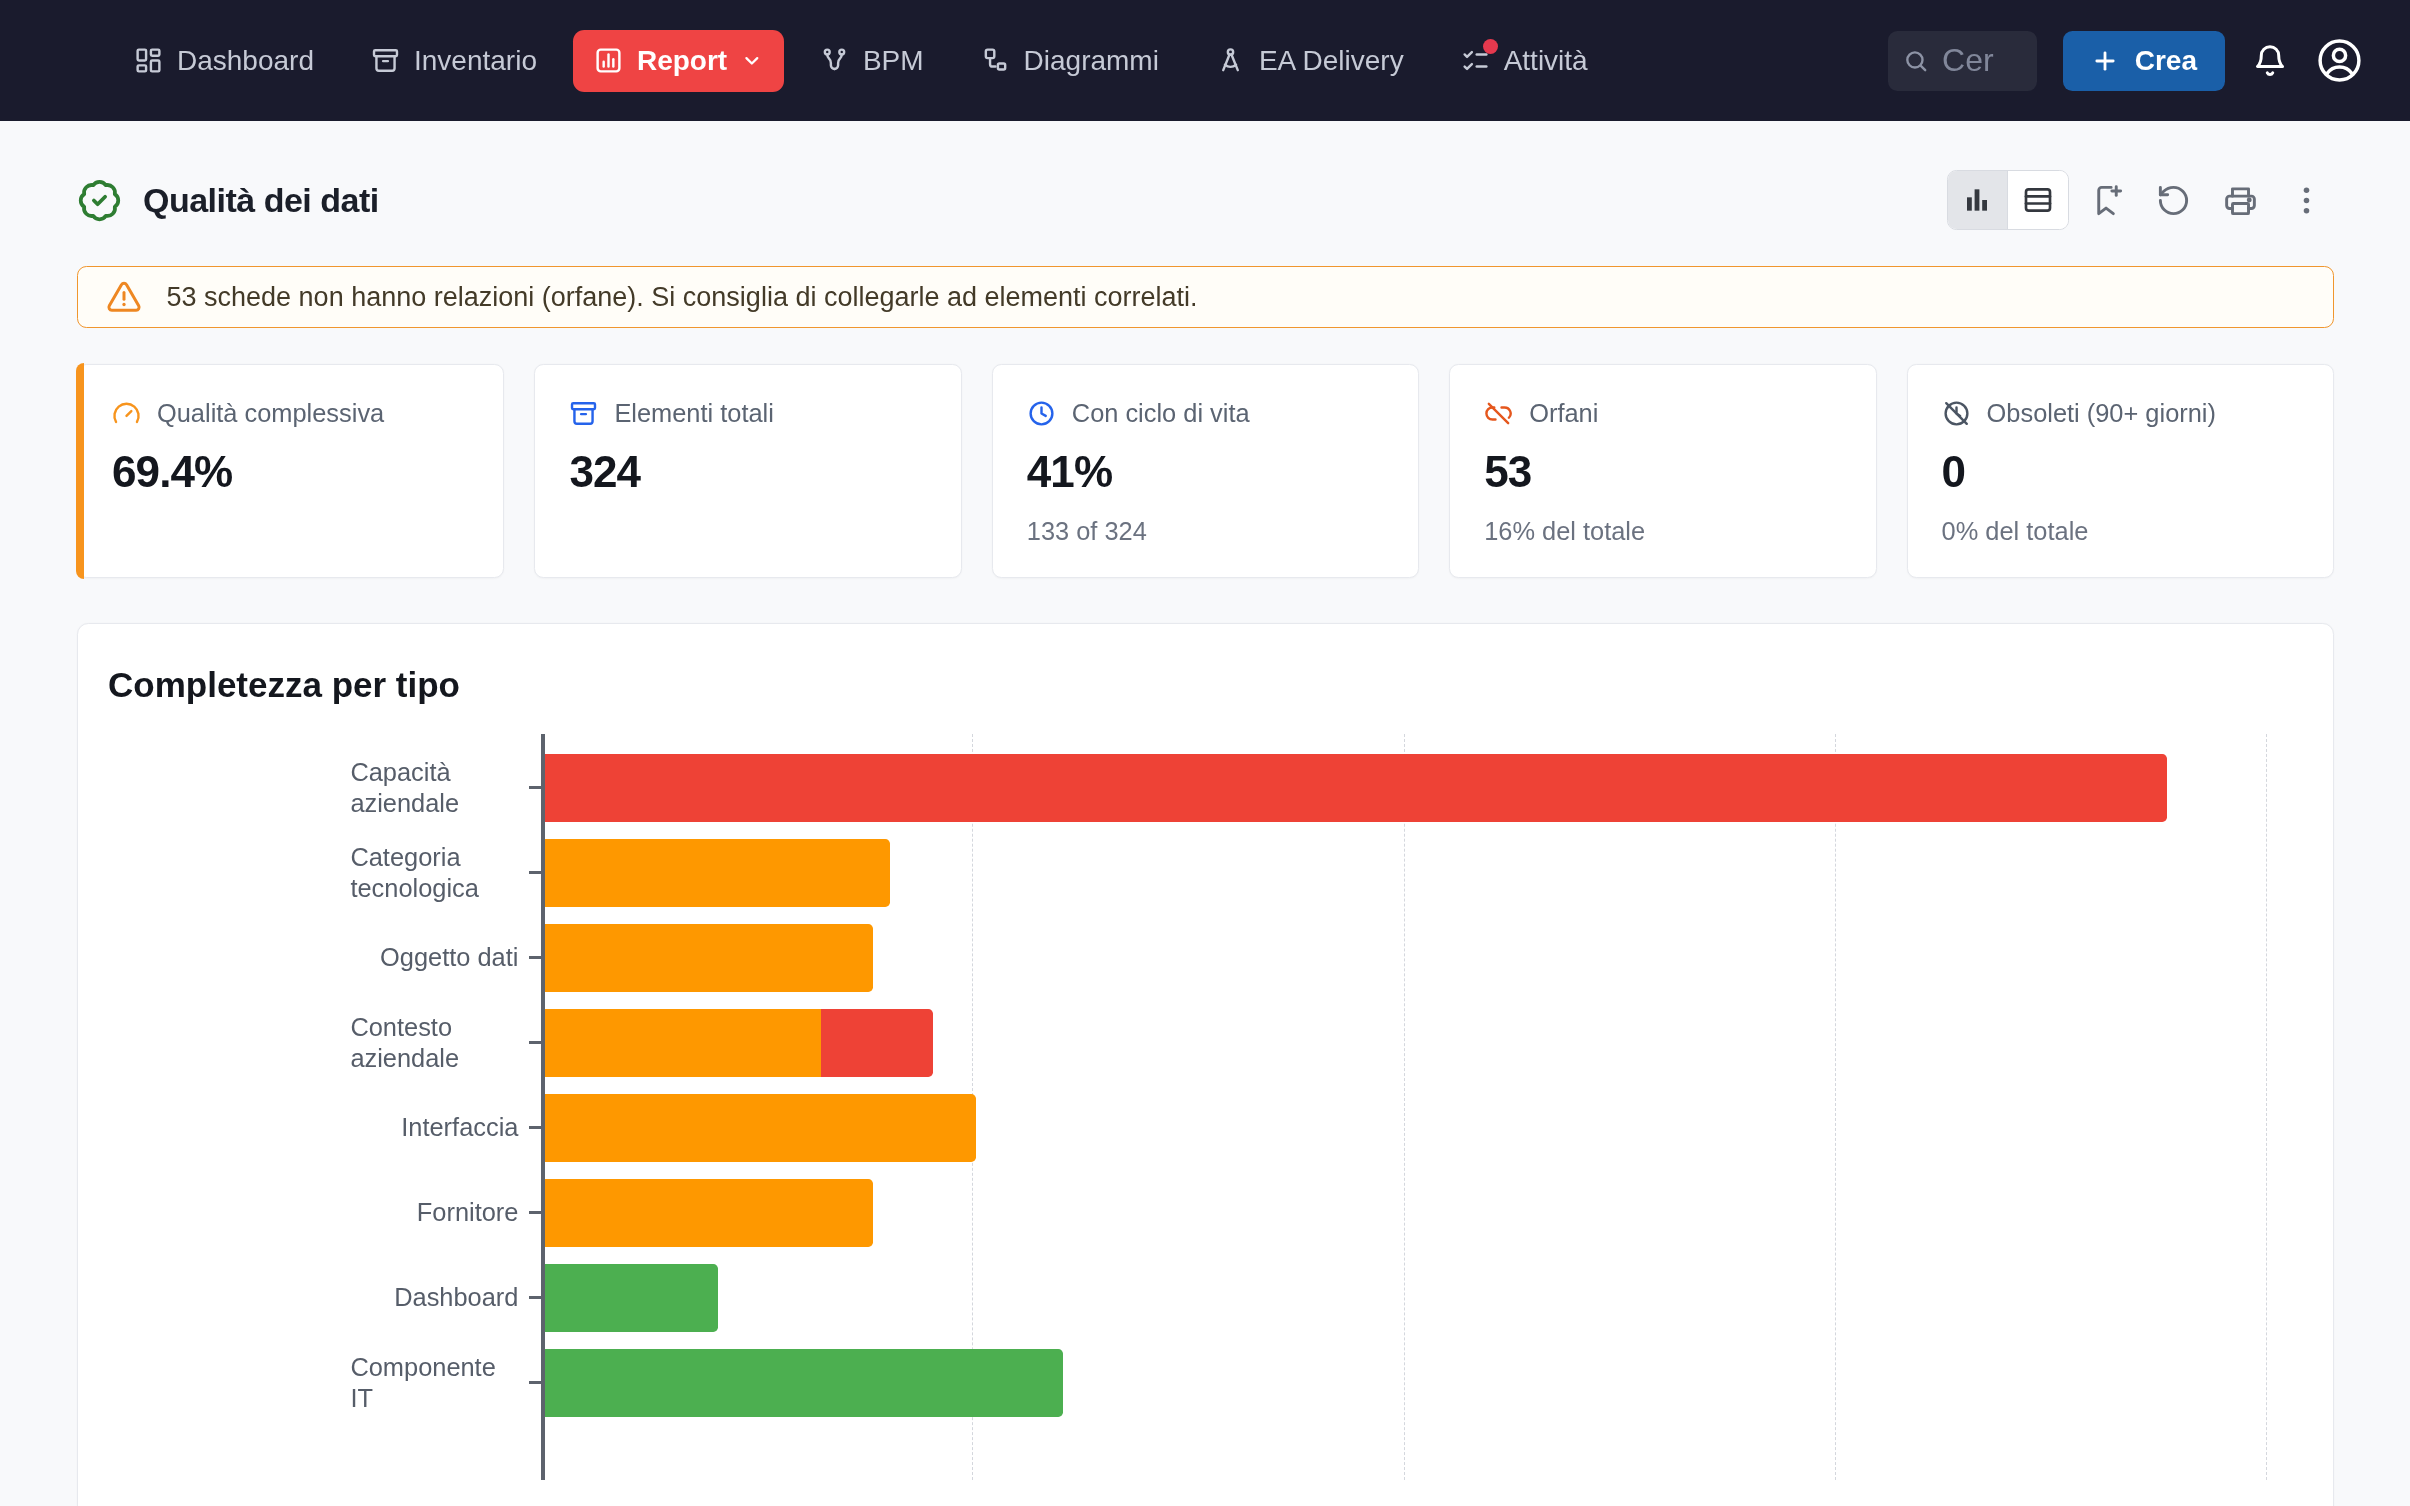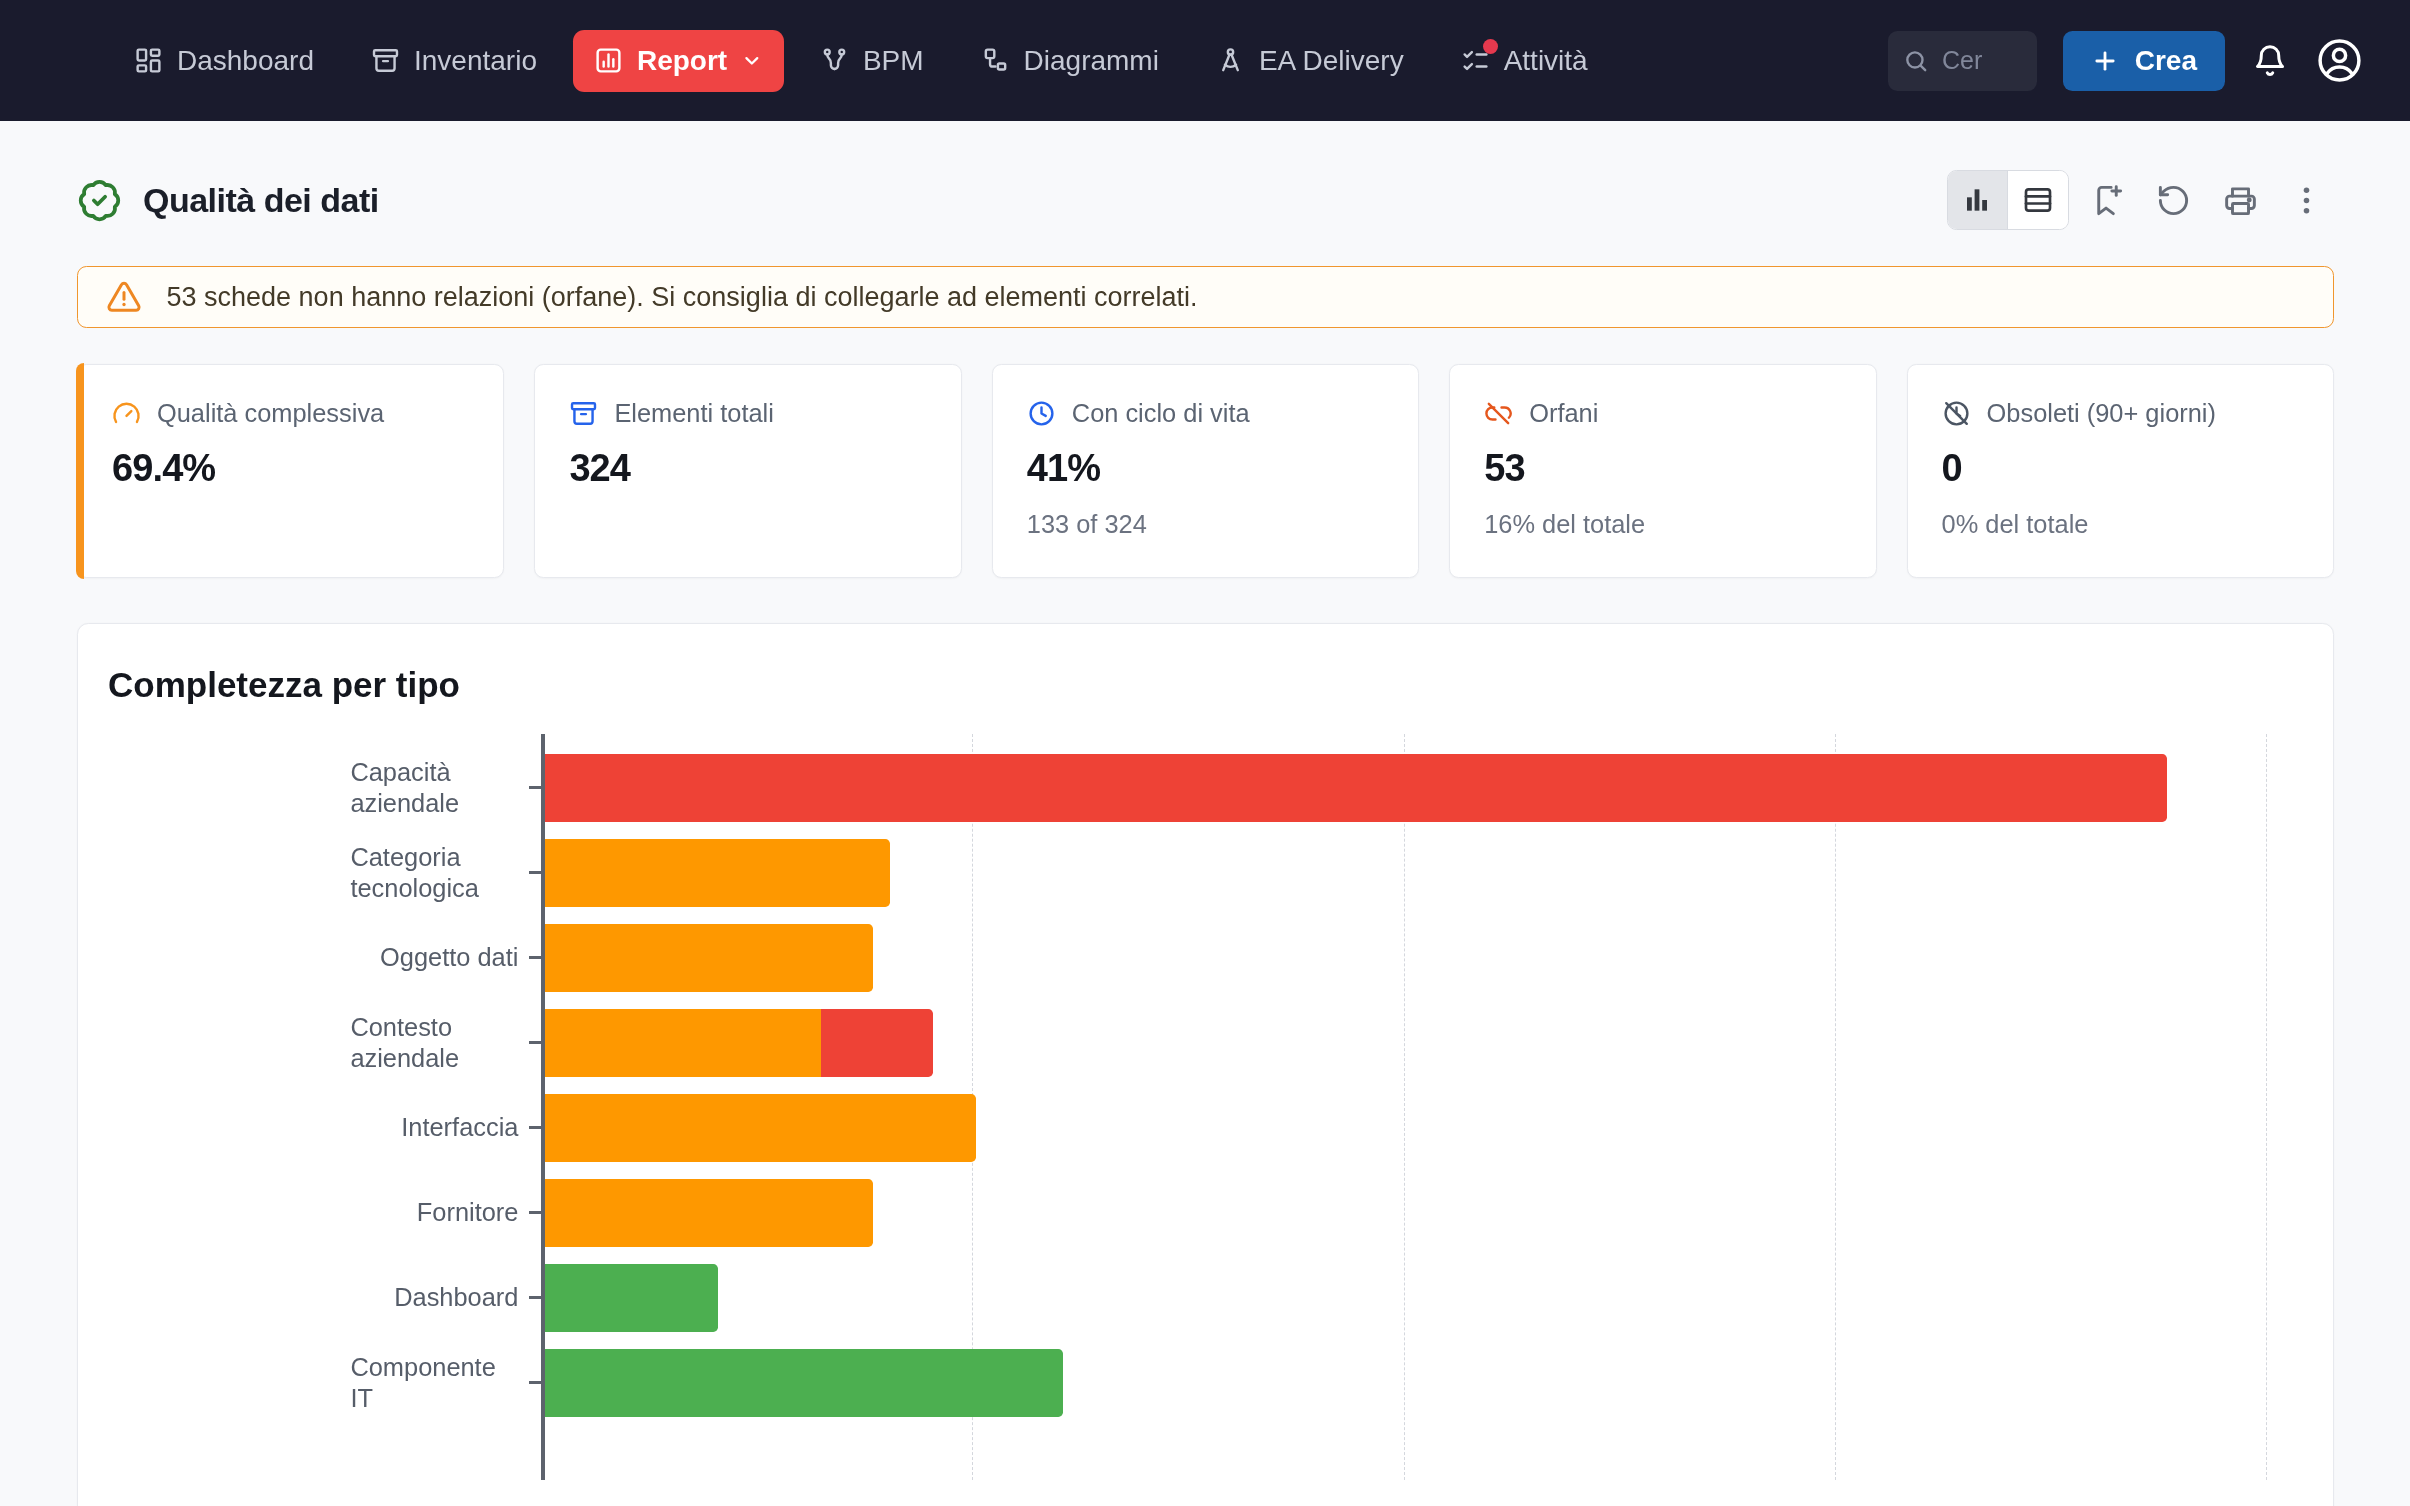--- a/index.html
+++ b/index.html
@@ -44,21 +44,21 @@
   .caret svg { width:21.7px; height:21.7px; }
 
   .nav-right { margin-left:auto; display:flex; align-items:center; gap:26px; }
   .search-box {
     width:149px; height:60px; background:#292b3b; border-radius:9.4px;
     display:flex; align-items:center; gap:11.3px; padding:0 15px; color:#8d93a5;
   }
   .search-box svg { width:26px; height:26px; flex:none; }
   .search-box input {
     background:transparent; border:none; outline:none; width:75px;
-    font-size:25px; color:#aeb3c2; font-family:inherit;
+    font-size:32px; color:#aeb3c2; font-family:inherit;
   }
   .search-box input::placeholder { color:#81879a; }
   .crea-btn {
     height:60px; padding:0 28px; background:#1a5fa8; border:none; border-radius:9.4px;
     display:flex; align-items:center; gap:16px; color:#fff;
     font-size:28px; font-weight:600; font-family:inherit; cursor:pointer;
   }
   .crea-btn svg { width:28px; height:28px; }
   .nav-icon-btn { background:none; border:none; padding:0; color:#fff; cursor:pointer; display:flex; }
 
@@ -98,21 +98,21 @@
   .stat-card {
     position:relative; background:#fff; border:1.9px solid #e7e9ee; border-radius:9.4px;
     padding:34px 34px; height:214px; box-shadow:0 0.9px 1.9px rgba(16,24,40,.03);
   }
   .stat-card.accent::before {
     content:""; position:absolute; left:-1.9px; top:-1.9px; bottom:-1.9px; width:7.5px;
     background:#f7941d; border-radius:9.4px 0 0 9.4px;
   }
   .stat-head { display:flex; align-items:center; gap:16px; font-size:25.4px; color:#5b6472; white-space:nowrap; }
   .stat-head svg { width:29px; height:29px; flex:none; }
-  .stat-value { margin-top:19px; font-size:38px; font-weight:800; color:#14171e; letter-spacing:-0.9px; }
+  .stat-value { margin-top:19px; font-size:44px; font-weight:800; color:#14171e; letter-spacing:-0.9px; }
   .stat-sub { margin-top:20px; font-size:25.4px; color:#6b7280; }
 
   .chart-card {
     margin-top:45px; background:#fff; border:1.9px solid #e7e9ee; border-radius:11.3px;
     padding:41px 30px 56px 30px; height:942px; box-shadow:0 0.9px 1.9px rgba(16,24,40,.03);
   }
   .chart-title { font-size:35px; font-weight:700; color:#14171e; margin:0; }
 
   .plot { margin-top:40px; position:relative; }
   .grid-layer { position:absolute; left:433px; right:0; top:-11.3px; bottom:-55px; z-index:0; }

